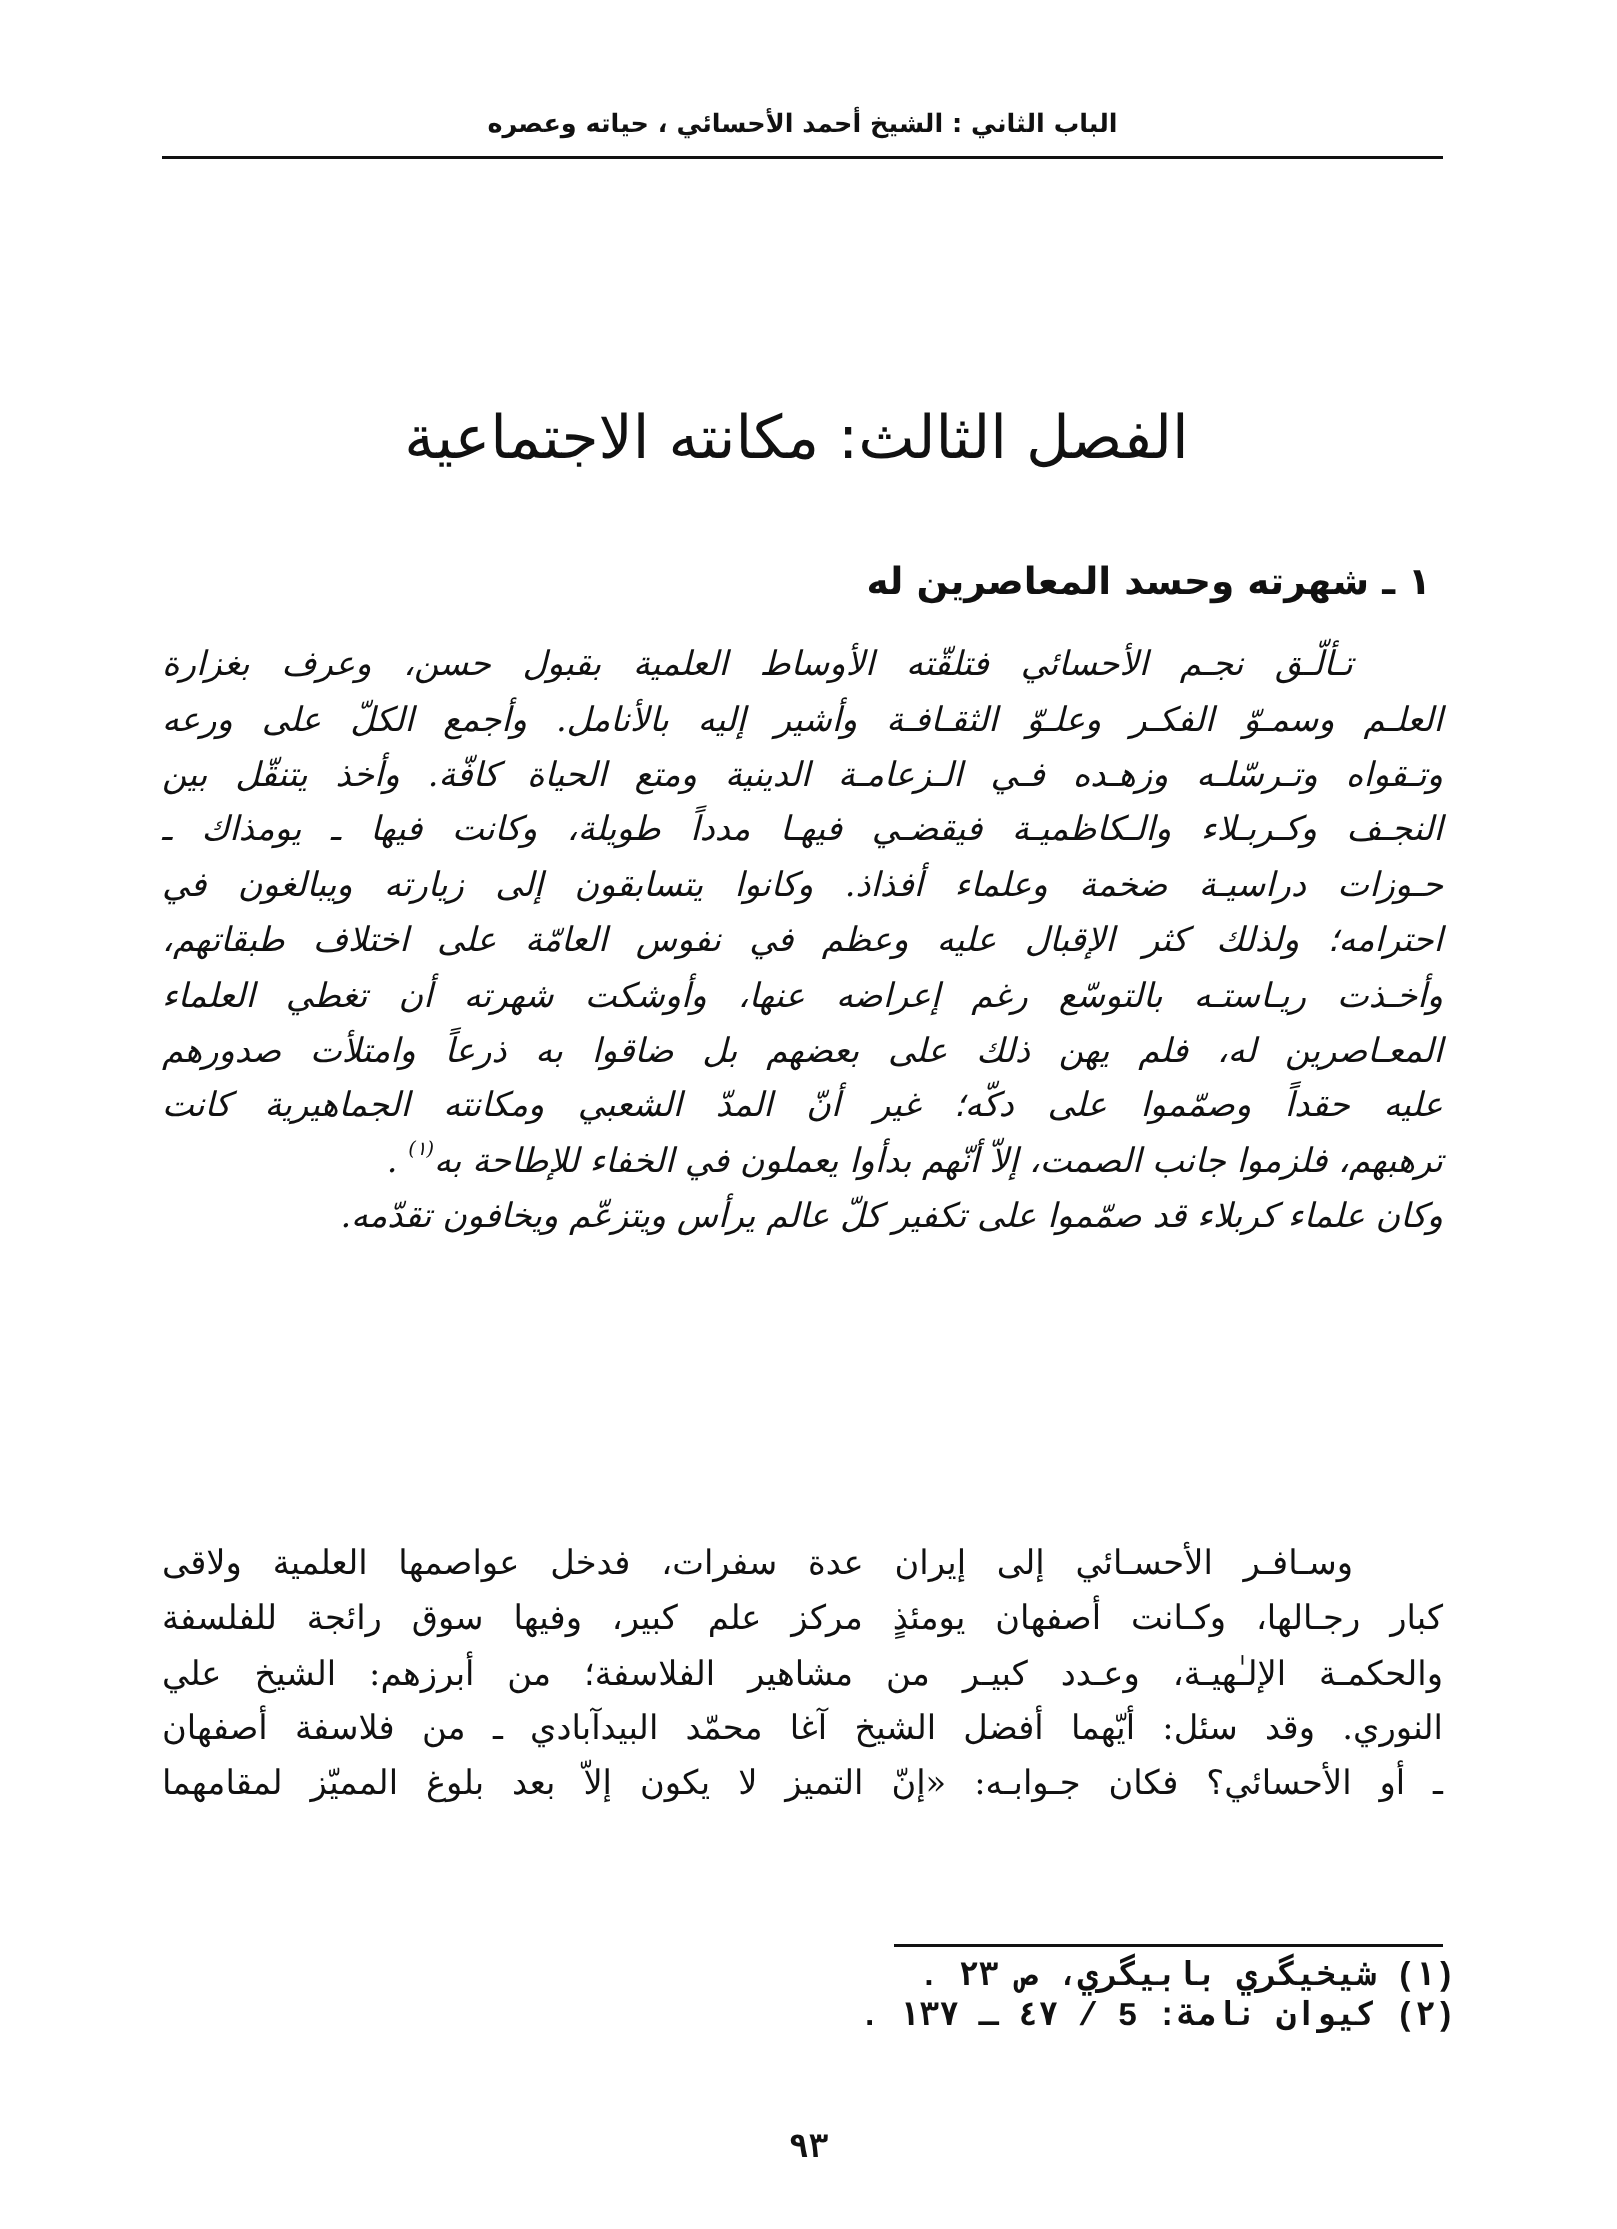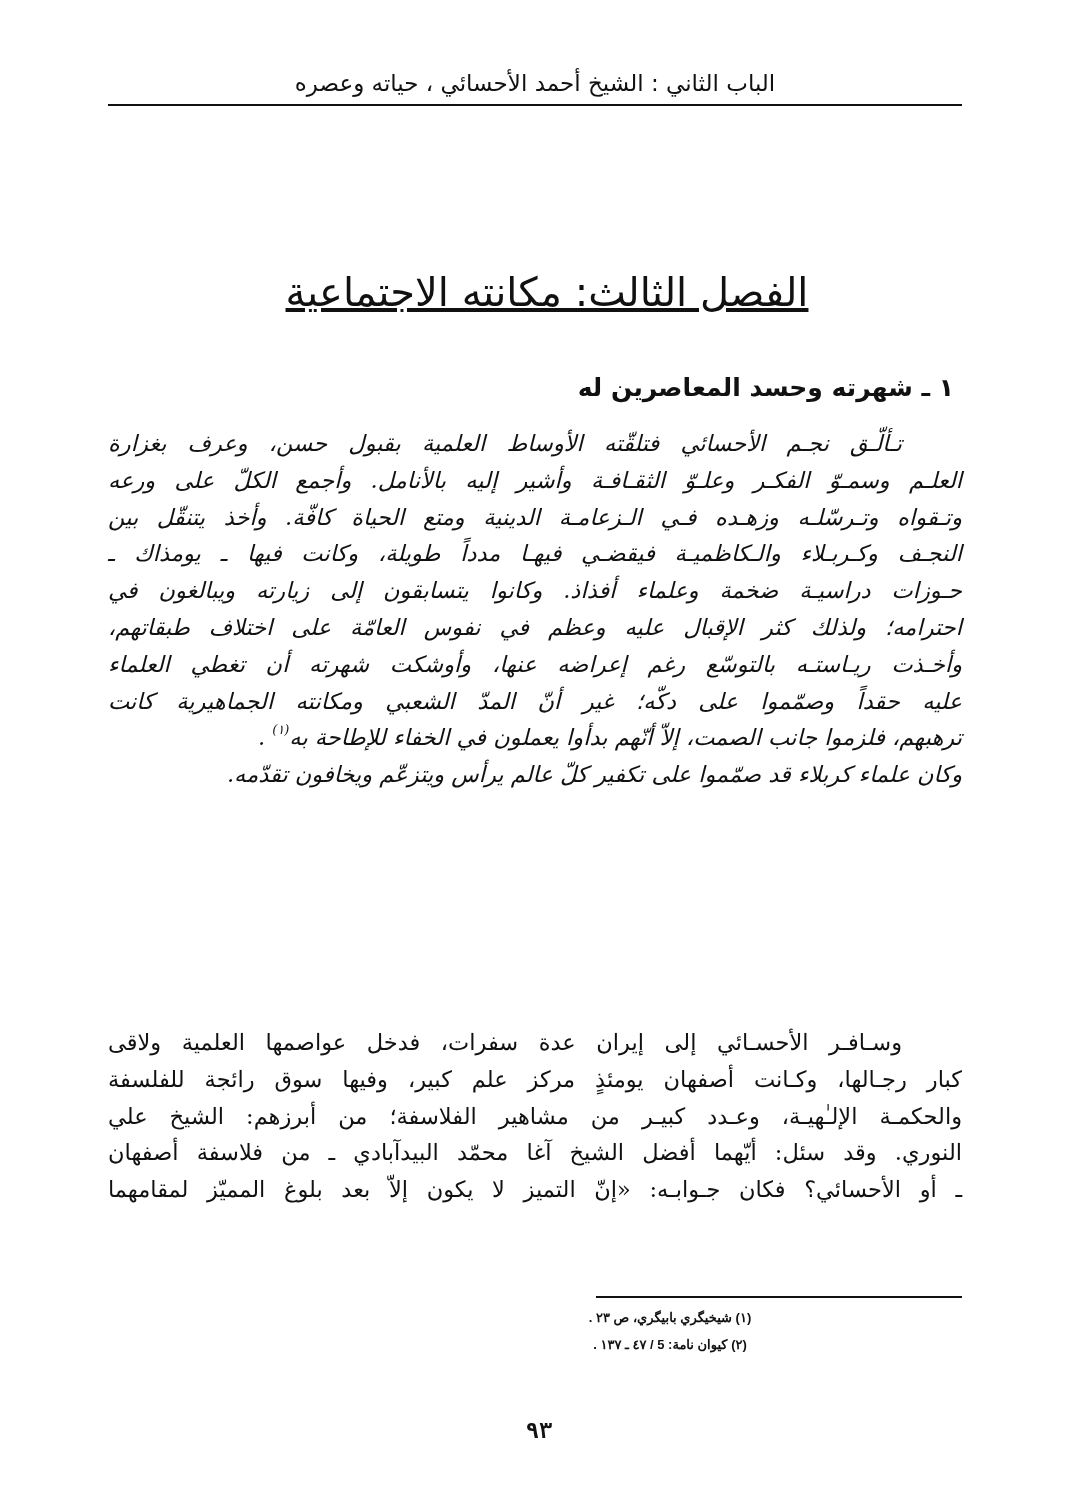--- a/index.html
+++ b/index.html
@@ -1,44 +1,44 @@
 <!DOCTYPE html>
 <html><head>
 <meta charset="utf-8">
 <style>
   html, body { margin: 0; padding: 0; background: #ffffff; }
   body { width: 1078px; height: 1486px; position: relative; overflow: hidden; color: #111; font-family: "DejaVu Serif", serif; }
   .page { position: absolute; inset: 0; direction: rtl; }
   .running-header {
     position: absolute; top: 68px; left: 108px; width: 854px; text-align: center;
-    font-family: "DejaVu Sans", sans-serif; font-weight: normal; font-size: 23px; line-height: 30px;
+    font-family: "DejaVu Sans", sans-serif; font-weight: bold; font-size: 17px; line-height: 30px;
   }
   .header-rule { position: absolute; top: 104px; left: 108px; width: 854px; height: 0; border-top: 2px solid #111; }
   .chapter-title {
-    position: absolute; top: 262px; left: 120px; width: 854px; text-align: center;
-    font-family: "DejaVu Sans", sans-serif; font-size: 40px; line-height: 60px; font-weight: normal; text-decoration: underline;
+    position: absolute; top: 262px; left: 104px; width: 854px; text-align: center;
+    font-family: "DejaVu Sans", sans-serif; font-size: 40px; line-height: 60px; font-weight: normal;
   }
   .section-heading {
     position: absolute; top: 352px; right: 108px; width: 854px; text-align: right;
     font-family: "DejaVu Sans", sans-serif; font-weight: bold; font-size: 25px; line-height: 40px;
   }
   .body-text {
     position: absolute; left: 108px; width: 854px; text-align: justify; text-align-last: right;
     font-size: 22.5px; line-height: 36.8px; margin: 0;
   }
   .body-text .line { display: block; text-align: justify; text-align-last: justify; white-space: nowrap; }
   .body-text .line.last { text-align-last: right; }
   .para1 { top: 425px; font-style: italic; }
   .para2 { top: 1024px; }
   .indent { padding-right: 60px; }
   sup { font-size: 13px; vertical-align: 11px; line-height: 0; }
   .footnote-rule { position: absolute; top: 1296px; left: 596px; width: 366px; height: 0; border-top: 2px solid #111; }
   .footnotes {
-    position: absolute; top: 1304px; right: 108px; width: 600px; text-align: center;
-    font-family: Liberation Sans, sans-serif; font-weight: bold; font-size: 13px; line-height: 27px;
+    position: absolute; top: 1304px; right: 108px; width: 600px; text-align: right;
+    font-family: Liberation Mono, monospace; font-weight: bold; font-size: 22px; line-height: 27px;
   }
   .footnote { display: block; }
   .page-number {
     position: absolute; top: 1418px; left: 489px; width: 100px; text-align: center;
     font-family: Liberation Mono, monospace; font-weight: bold; font-size: 22px; line-height: 30px;
   }
 </style>
 </head>
 <body>
 
@@ -52,20 +52,21 @@
   <h2 class="section-heading" style="margin:16px;">١ ـ شهرته وحسد المعاصرين له</h2>
 
   <div class="body-text para1">
     <span class="line indent">تـألّـق نجـم الأحسائي فتلقّته الأوساط العلمية بقبول حسن، وعرف بغزارة</span>
     <span class="line">العلـم وسمـوّ الفكـر وعلـوّ الثقـافـة وأشير إليه بالأنامل. وأجمع الكلّ على ورعه</span>
     <span class="line">وتـقواه وتـرسّلـه وزهـده فـي الـزعامـة الدينية ومتع الحياة كافّة. وأخذ يتنقّل بين</span>
     <span class="line">النجـف وكـربـلاء والـكاظميـة فيقضـي فيهـا مدداً طويلة، وكانت فيها ـ يومذاك ـ</span>
     <span class="line">حـوزات دراسيـة ضخمة وعلماء أفذاذ. وكانوا يتسابقون إلى زيارته ويبالغون في</span>
     <span class="line">احترامه؛ ولذلك كثر الإقبال عليه وعظم في نفوس العامّة على اختلاف طبقاتهم،</span>
     <span class="line">وأخـذت ريـاستـه بالتوسّع رغم إعراضه عنها، وأوشكت شهرته أن تغطي العلماء</span>
+    <span class="line">المعـاصرين له، فلم يهن ذلك على بعضهم بل ضاقوا به ذرعاً وامتلأت صدورهم</span>
     <span class="line">عليه حقداً وصمّموا على دكّه؛ غير أنّ المدّ الشعبي ومكانته الجماهيرية كانت</span>
     <span class="line last"><span>ترهبهم، فلزموا جانب الصمت، إلاّ أنّهم بدأوا يعملون في الخفاء للإطاحة به</span><sup>(١)</sup> <span>.</span></span>
     <span class="line last">وكان علماء كربلاء قد صمّموا على تكفير كلّ عالم يرأس ويتزعّم ويخافون تقدّمه.</span>
   </div>
 
   <div class="body-text para2">
     <span class="line indent">وسـافـر الأحسـائي إلى إيران عدة سفرات، فدخل عواصمها العلمية ولاقى</span>
     <span class="line">كبار رجـالها، وكـانت أصفهان يومئذٍ مركز علم كبير، وفيها سوق رائجة للفلسفة</span>
     <span class="line">والحكمـة الإلـٰهيـة، وعـدد كبيـر من مشاهير الفلاسفة؛ من أبرزهم: الشيخ علي</span>
     <span class="line">النوري. وقد سئل: أيّهما أفضل الشيخ آغا محمّد البيدآبادي ـ من فلاسفة أصفهان</span>

